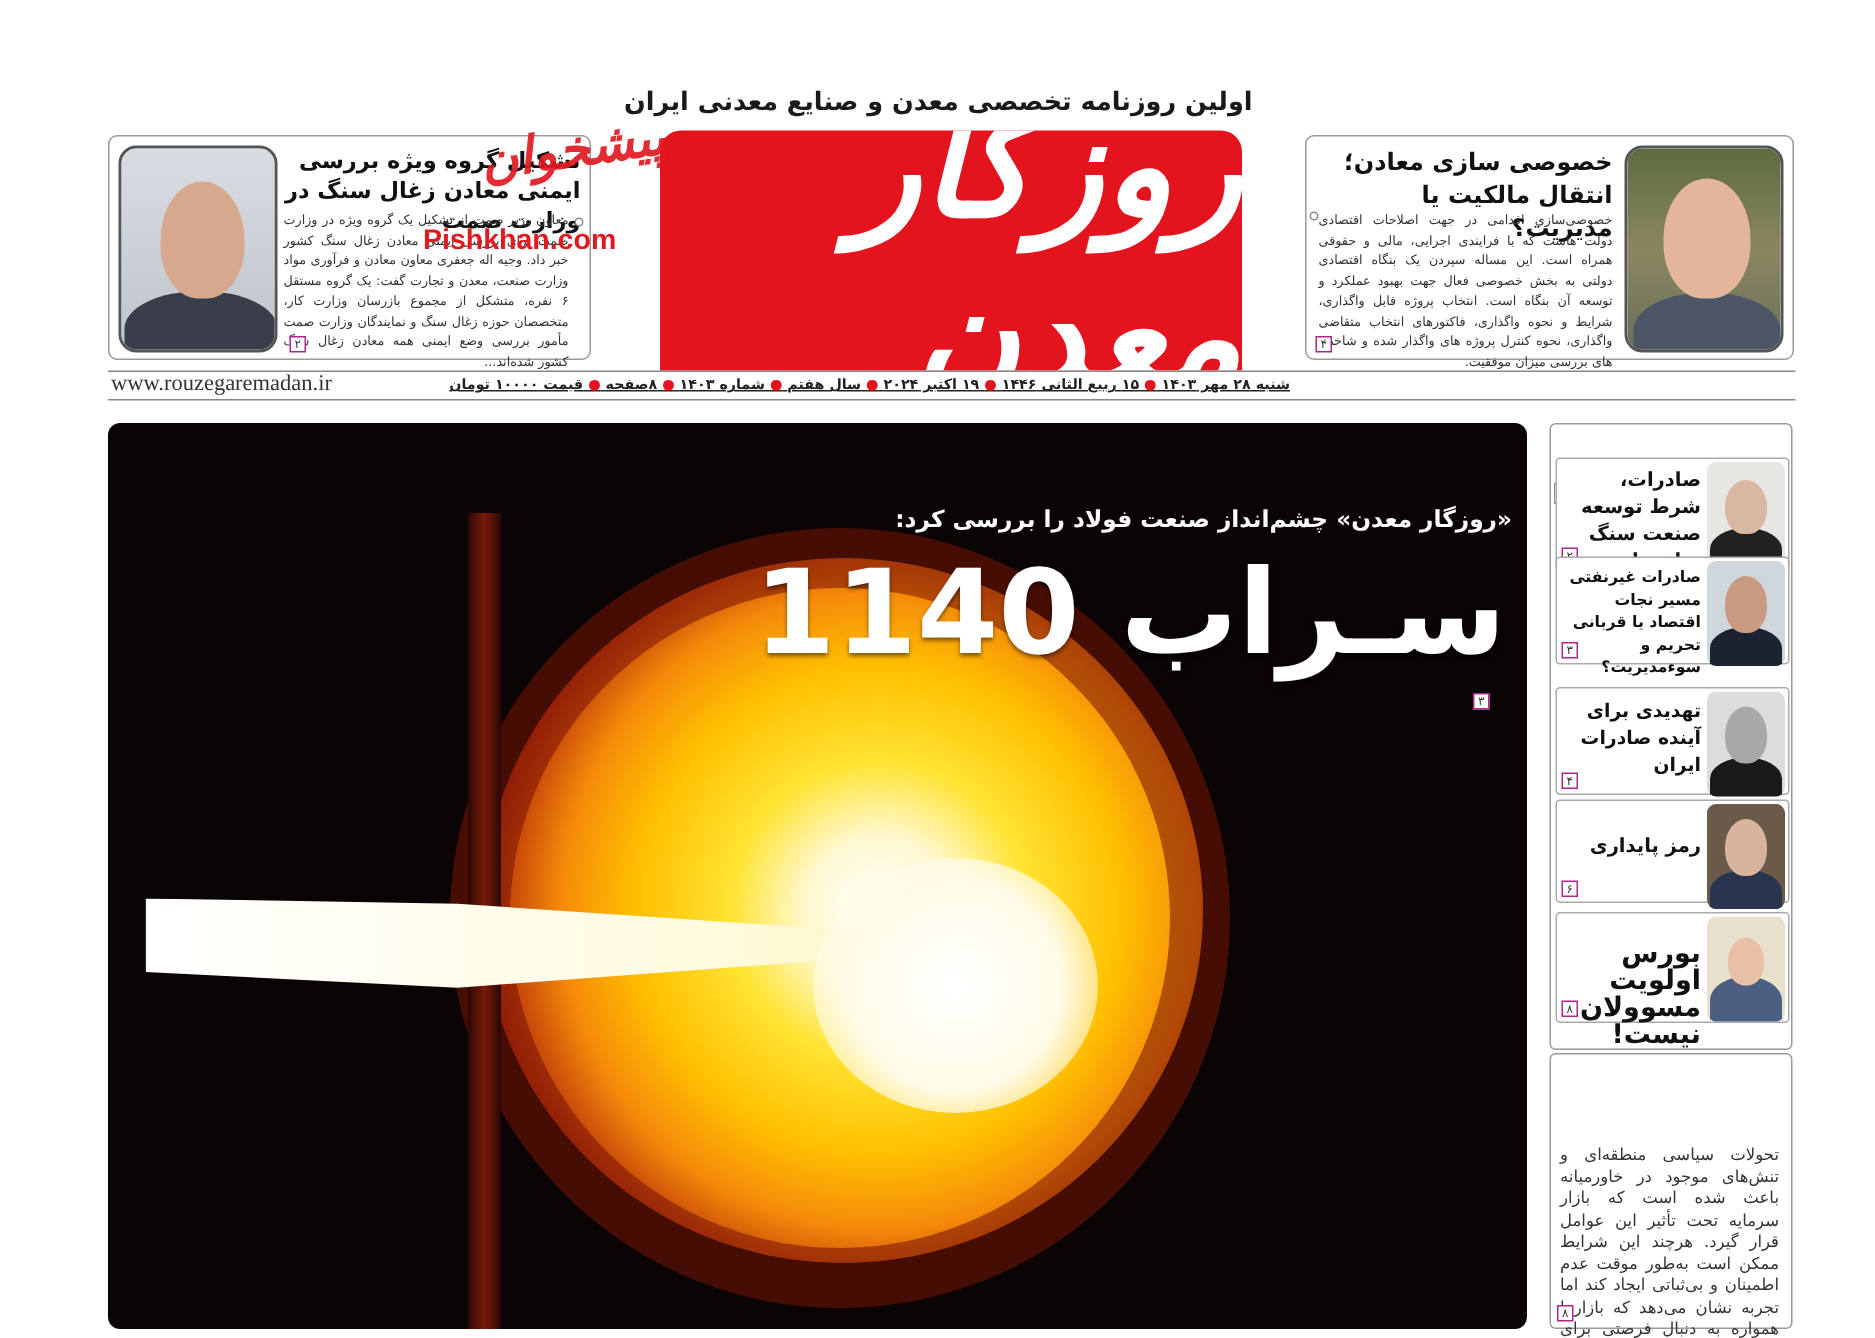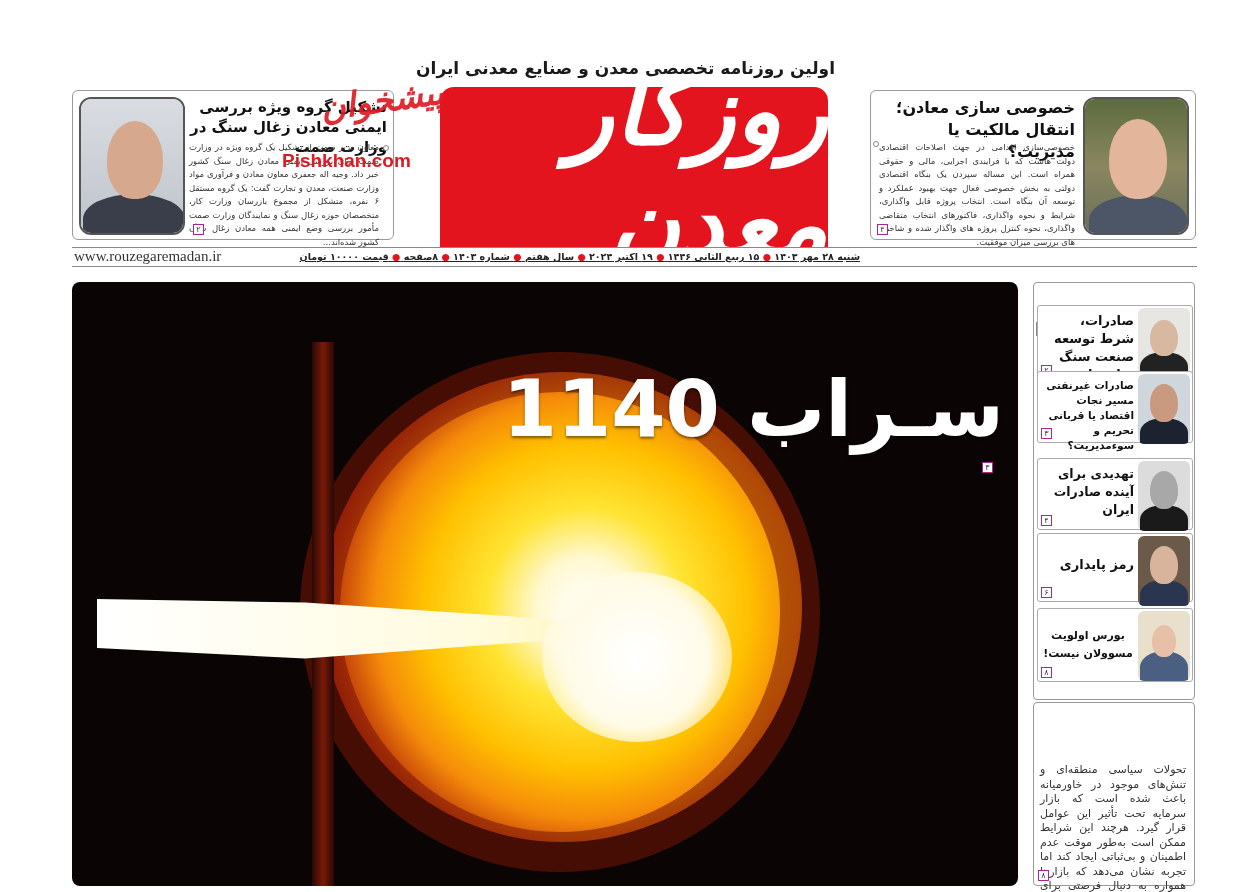--- a/index.html
+++ b/index.html
@@ -119,20 +119,21 @@
   <span>۸صفحه</span> <span class="dot">●</span>
   <span>قیمت ۱۰۰۰۰ تومان</span>
 </div>
 
 <div id="main-photo" class="abs">
   <div class="glow1"></div>
   <div class="rim"></div>
   <div class="post"></div>
   <div class="stream"></div>
   <div class="glow2"></div>
+  <div id="kicker" class="abs rtl">«روزگار معدن» چشم‌انداز صنعت فولاد را بررسی کرد:</div>
   <div id="headline" class="abs rtl">سـراب 1140</div>
   <div id="main-badge" class="pagebadge">۳</div>
 </div>
 
 <div id="sidebar" class="abs">
   <div class="strip" style="top:3px;">
     <span class="lbl" dir="rtl">یادداشت‌ها</span>
   </div>
 
   <div class="note" style="top:22px; height:75px;">
@@ -184,21 +185,21 @@
   </div>
 
   <div class="note" style="top:325px; height:74px;">
     <div class="nphoto">
       <div class="face">
           <div class="bg" style="background:#e8e0cc;"></div>
           <div class="shoulders" style="left:2px; top:40px; width:48px; height:32px; background:#4a5f82;"></div>
           <div class="head" style="left:14px; top:14px; width:24px; height:32px; background:#e8c0a8;"></div>
         </div>
     </div>
-    <div class="ntitle rtl" style="top:18px; font-size:11px;text-align:center;">بورس اولویت مسوولان نیست!</div>
+    <div class="ntitle rtl" style="top:18px; font-size:18px;">بورس اولویت مسوولان نیست!</div>
     <div class="pagebadge">۸</div>
   </div>
 
   <div class="strip" style="top:389px;">
     <span class="lbl" dir="rtl">تیترهای روز</span>
   </div>
 </div>
 
 <div id="bottom-box" class="abs">
   <div class="bbody rtl">تحولات سیاسی منطقه‌ای و تنش‌های موجود در خاورمیانه باعث شده است که بازار سرمایه تحت تأثیر این عوامل قرار گیرد. هرچند این شرایط ممکن است به‌طور موقت عدم اطمینان و بی‌ثباتی ایجاد کند اما تجربه نشان می‌دهد که بازارها همواره به دنبال فرصتی برای بازگشت به روند صعودی هستند.</div>

